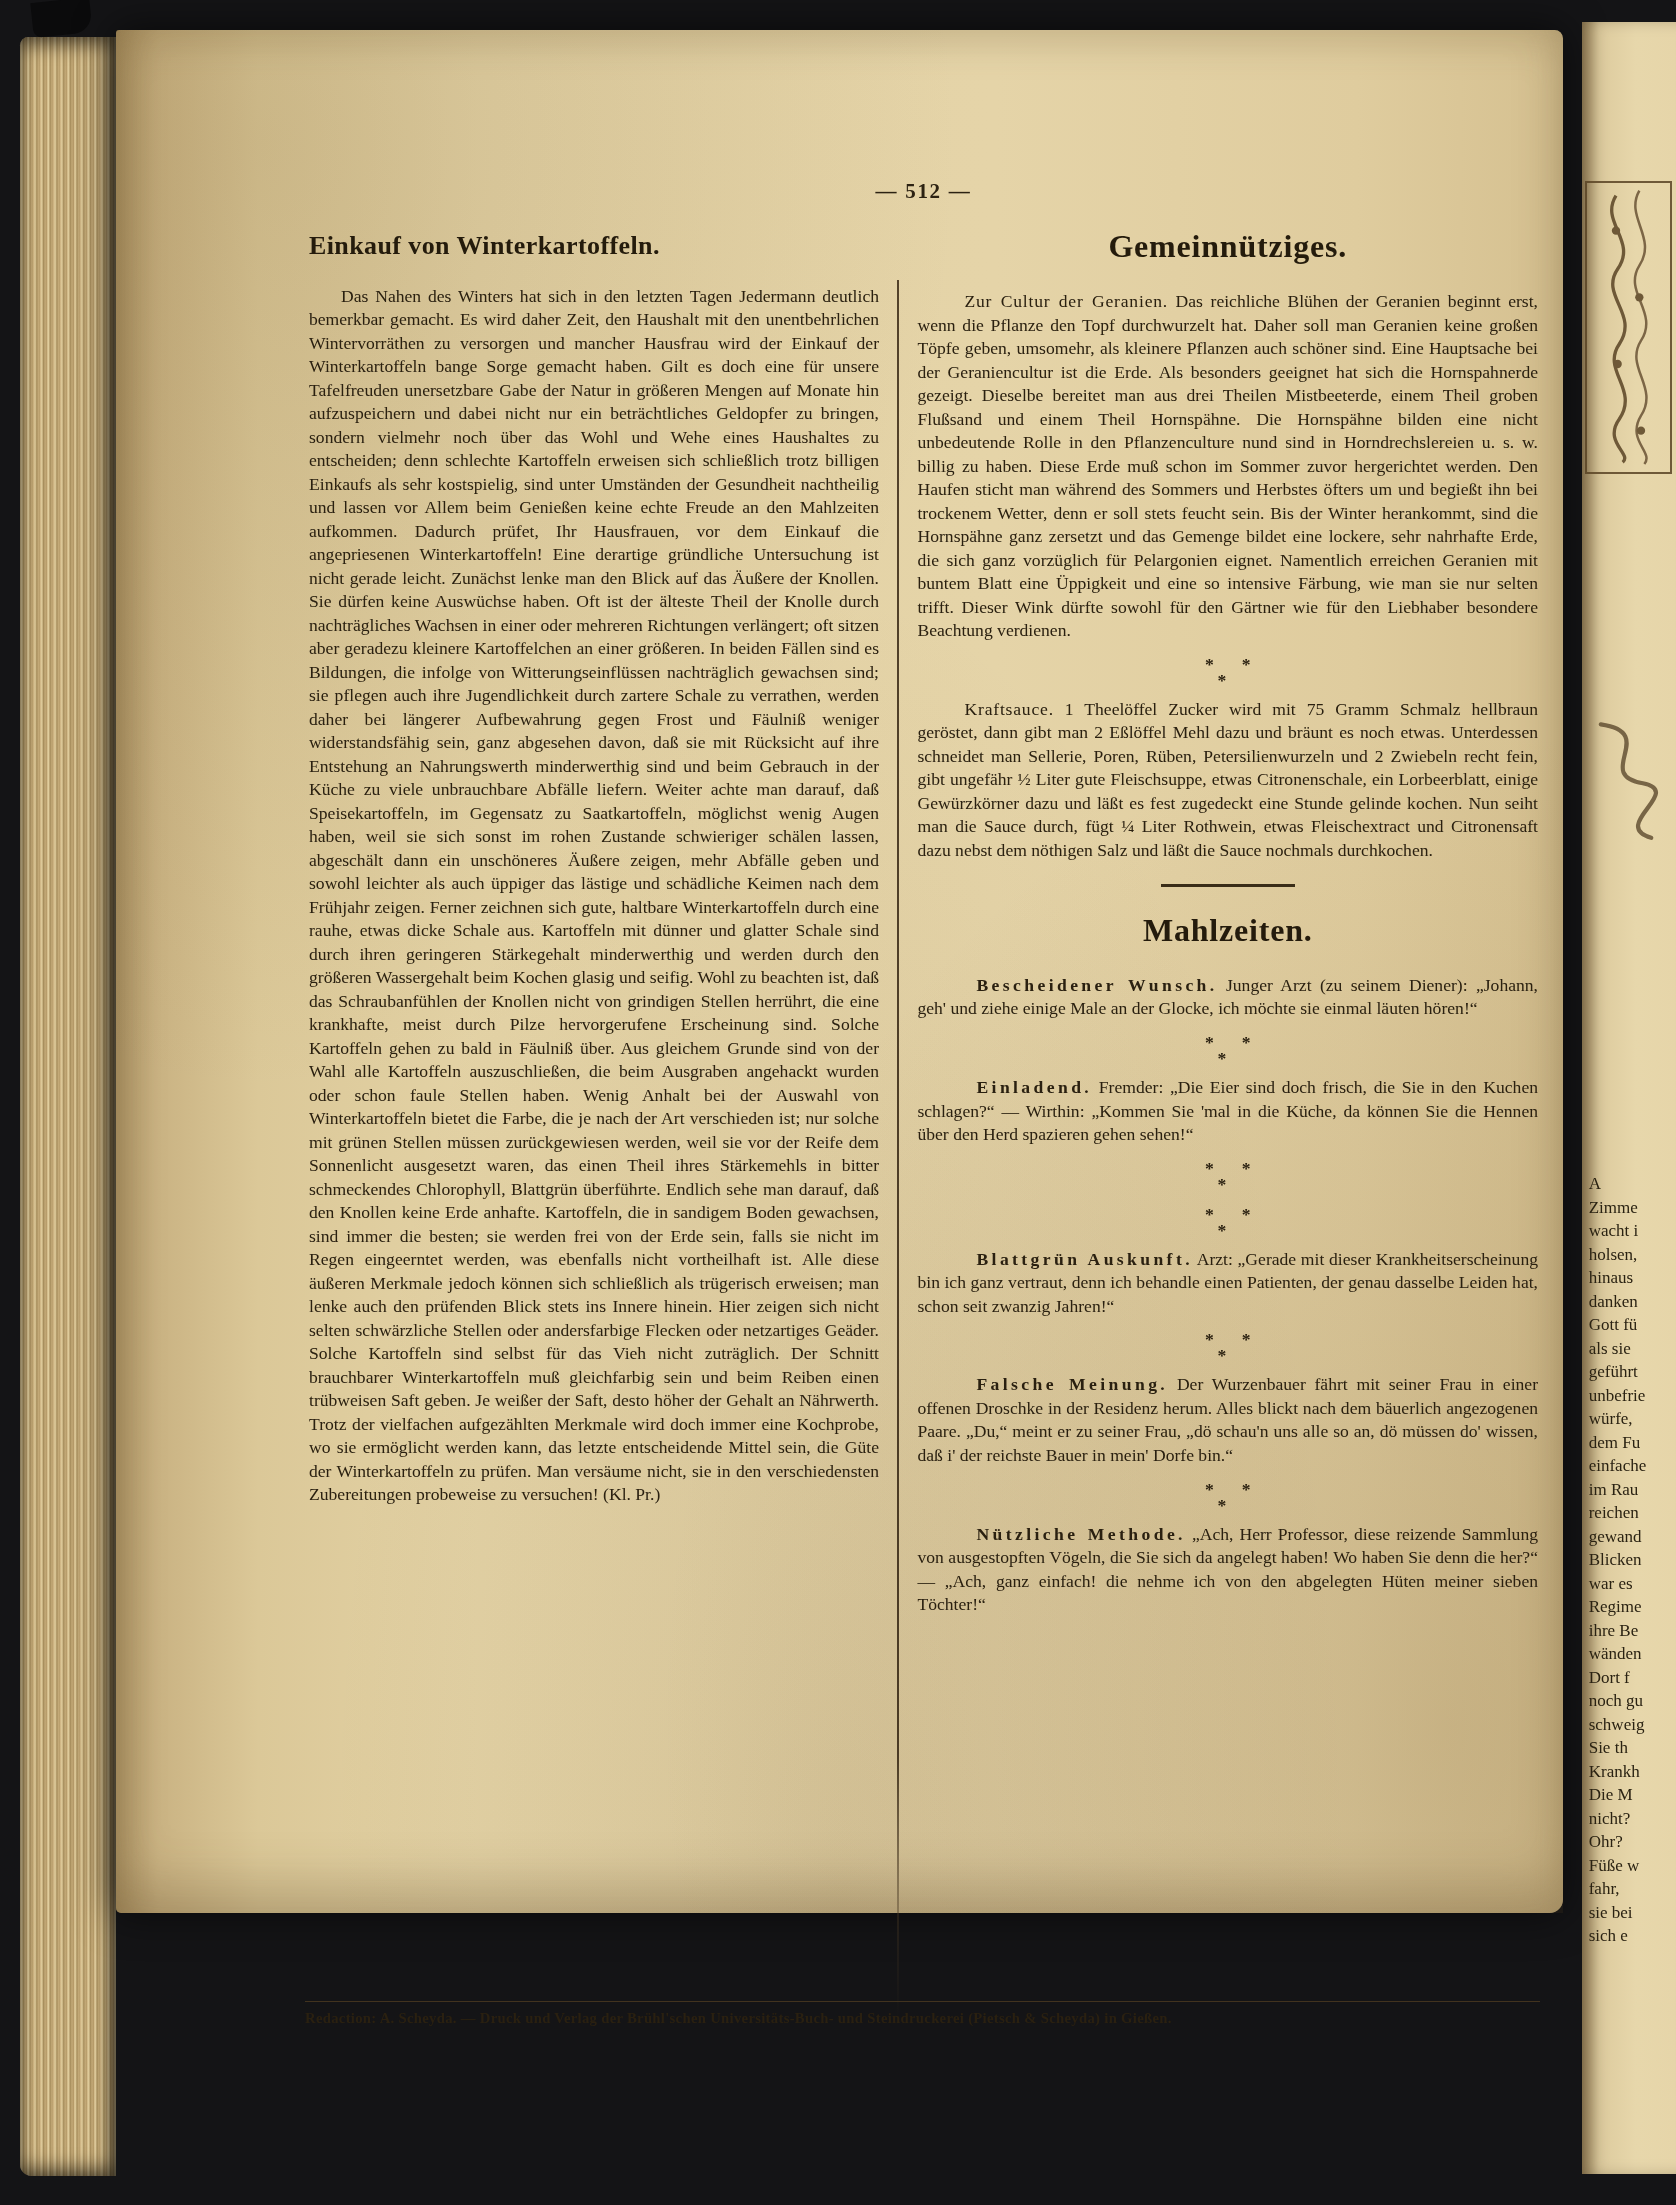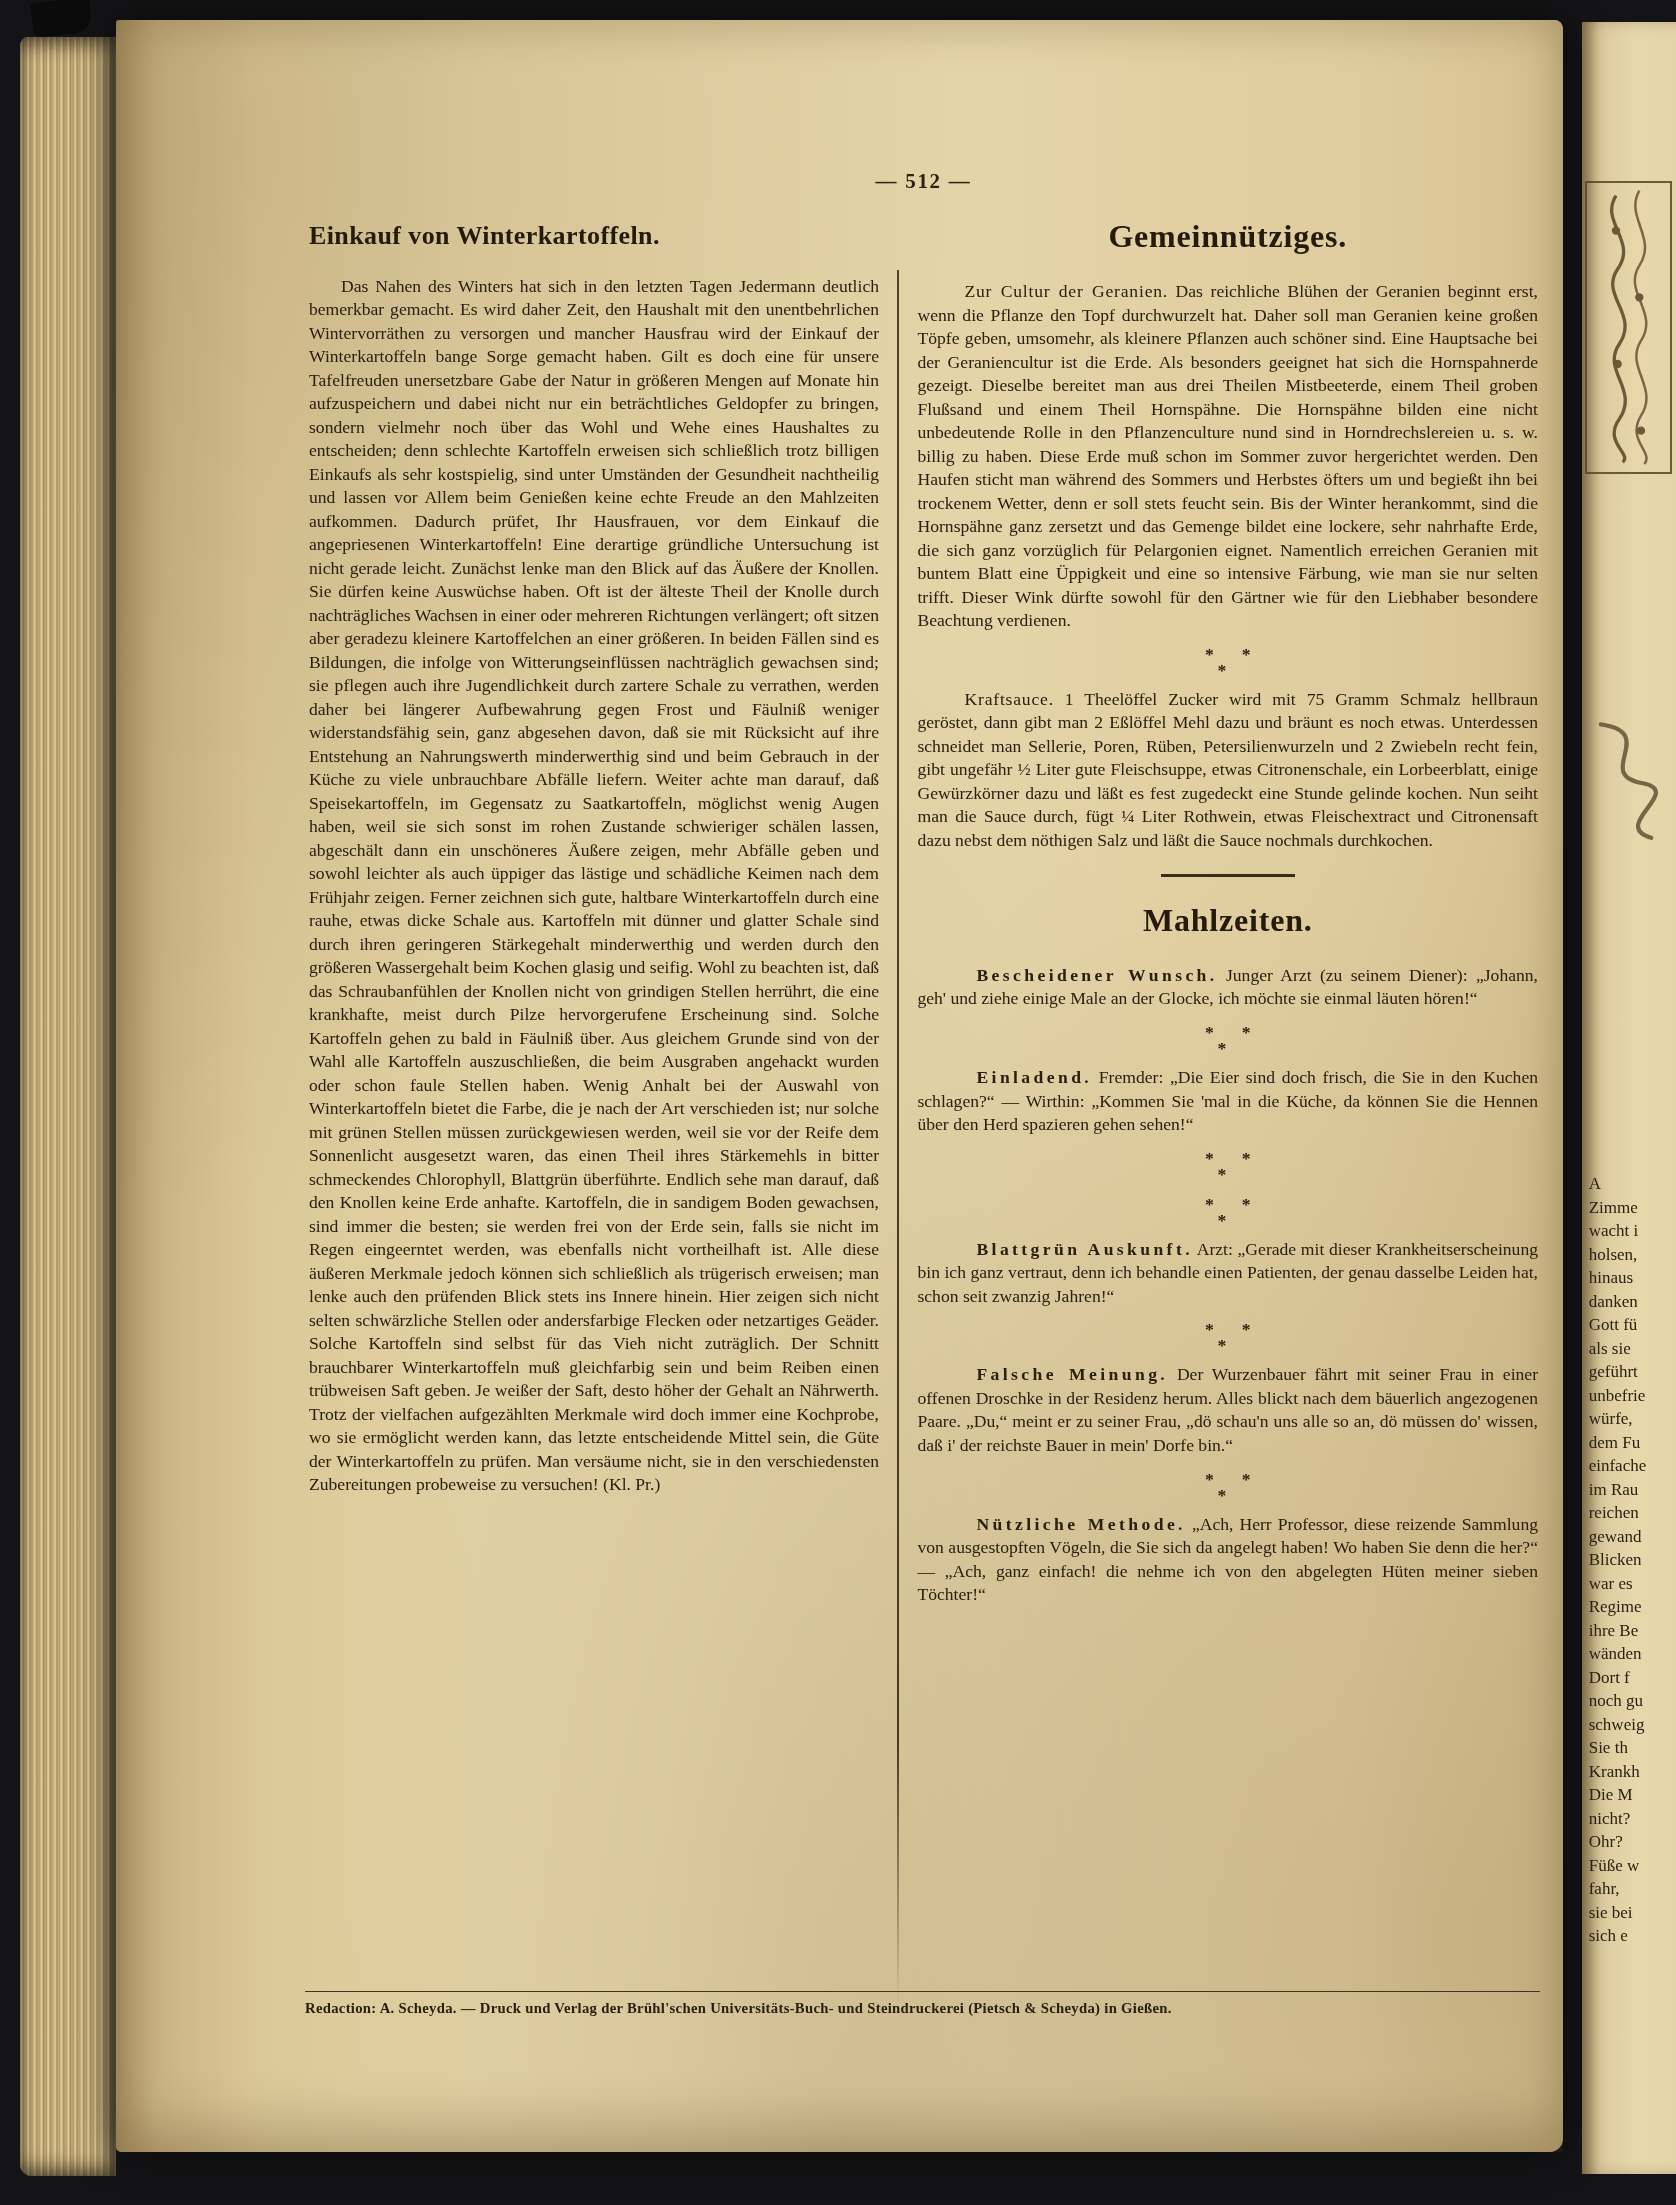--- a/index.html
+++ b/index.html
@@ -22,21 +22,21 @@
   
   .stack-left {
     position:absolute; left:20px; top:37px; width:96px; height:2139px;
     border-radius:8.4px 0 0 11.7px;
     background:repeating-linear-gradient(90deg,
       #cdb382 0px, #e0cd9d 1.7px, #a78e5d 3.4px, #c3a977 5px, #b59a68 6.7px);
     box-shadow: inset -8.4px 0 13.4px rgba(0,0,0,.4), inset 0 11.7px 15px rgba(0,0,0,.35), inset 0 -11.7px 15px rgba(0,0,0,.35);
   }
   
   .page-main {
-    position:absolute; left:116px; top:20px; width:1447px; height:2132px;
+    position:absolute; left:116px; top:30px; width:1447px; height:1883px;
     background:linear-gradient(90deg,
       #b29969 0px, #cab383 42px, #dbc898 142px, #e3d2a5 360px,
       #e5d4a8 880px, #dfcc9e 1241px, #d5c090 1447px);
     border-radius:3.4px 8.4px 13.4px 5px;
     box-shadow: 0 0 40px rgba(0,0,0,.6), inset 0 -28.5px 50px rgba(85,64,34,.28), inset 0 17px 34px rgba(110,88,50,.18);
   }
   .page-main::before {
     content:""; position:absolute; inset:0; pointer-events:none;
     background:
       radial-gradient(ellipse at 10% 6%, rgba(115,88,42,.16), transparent 38%),

